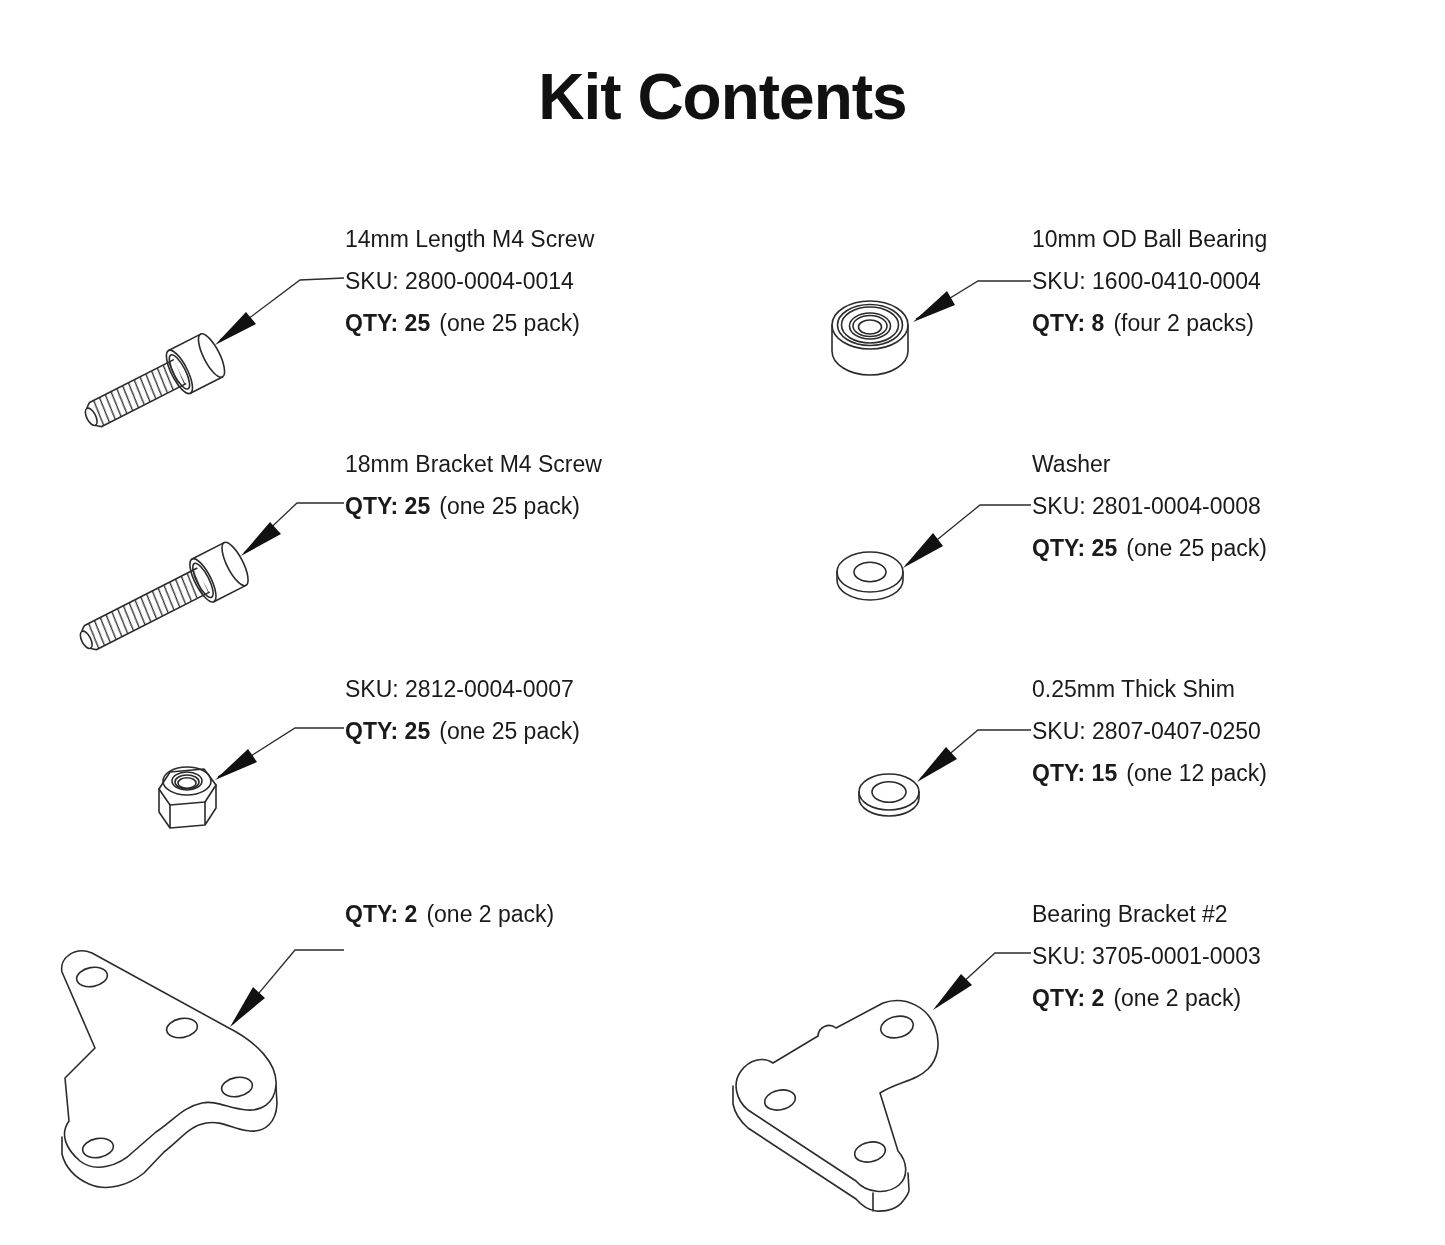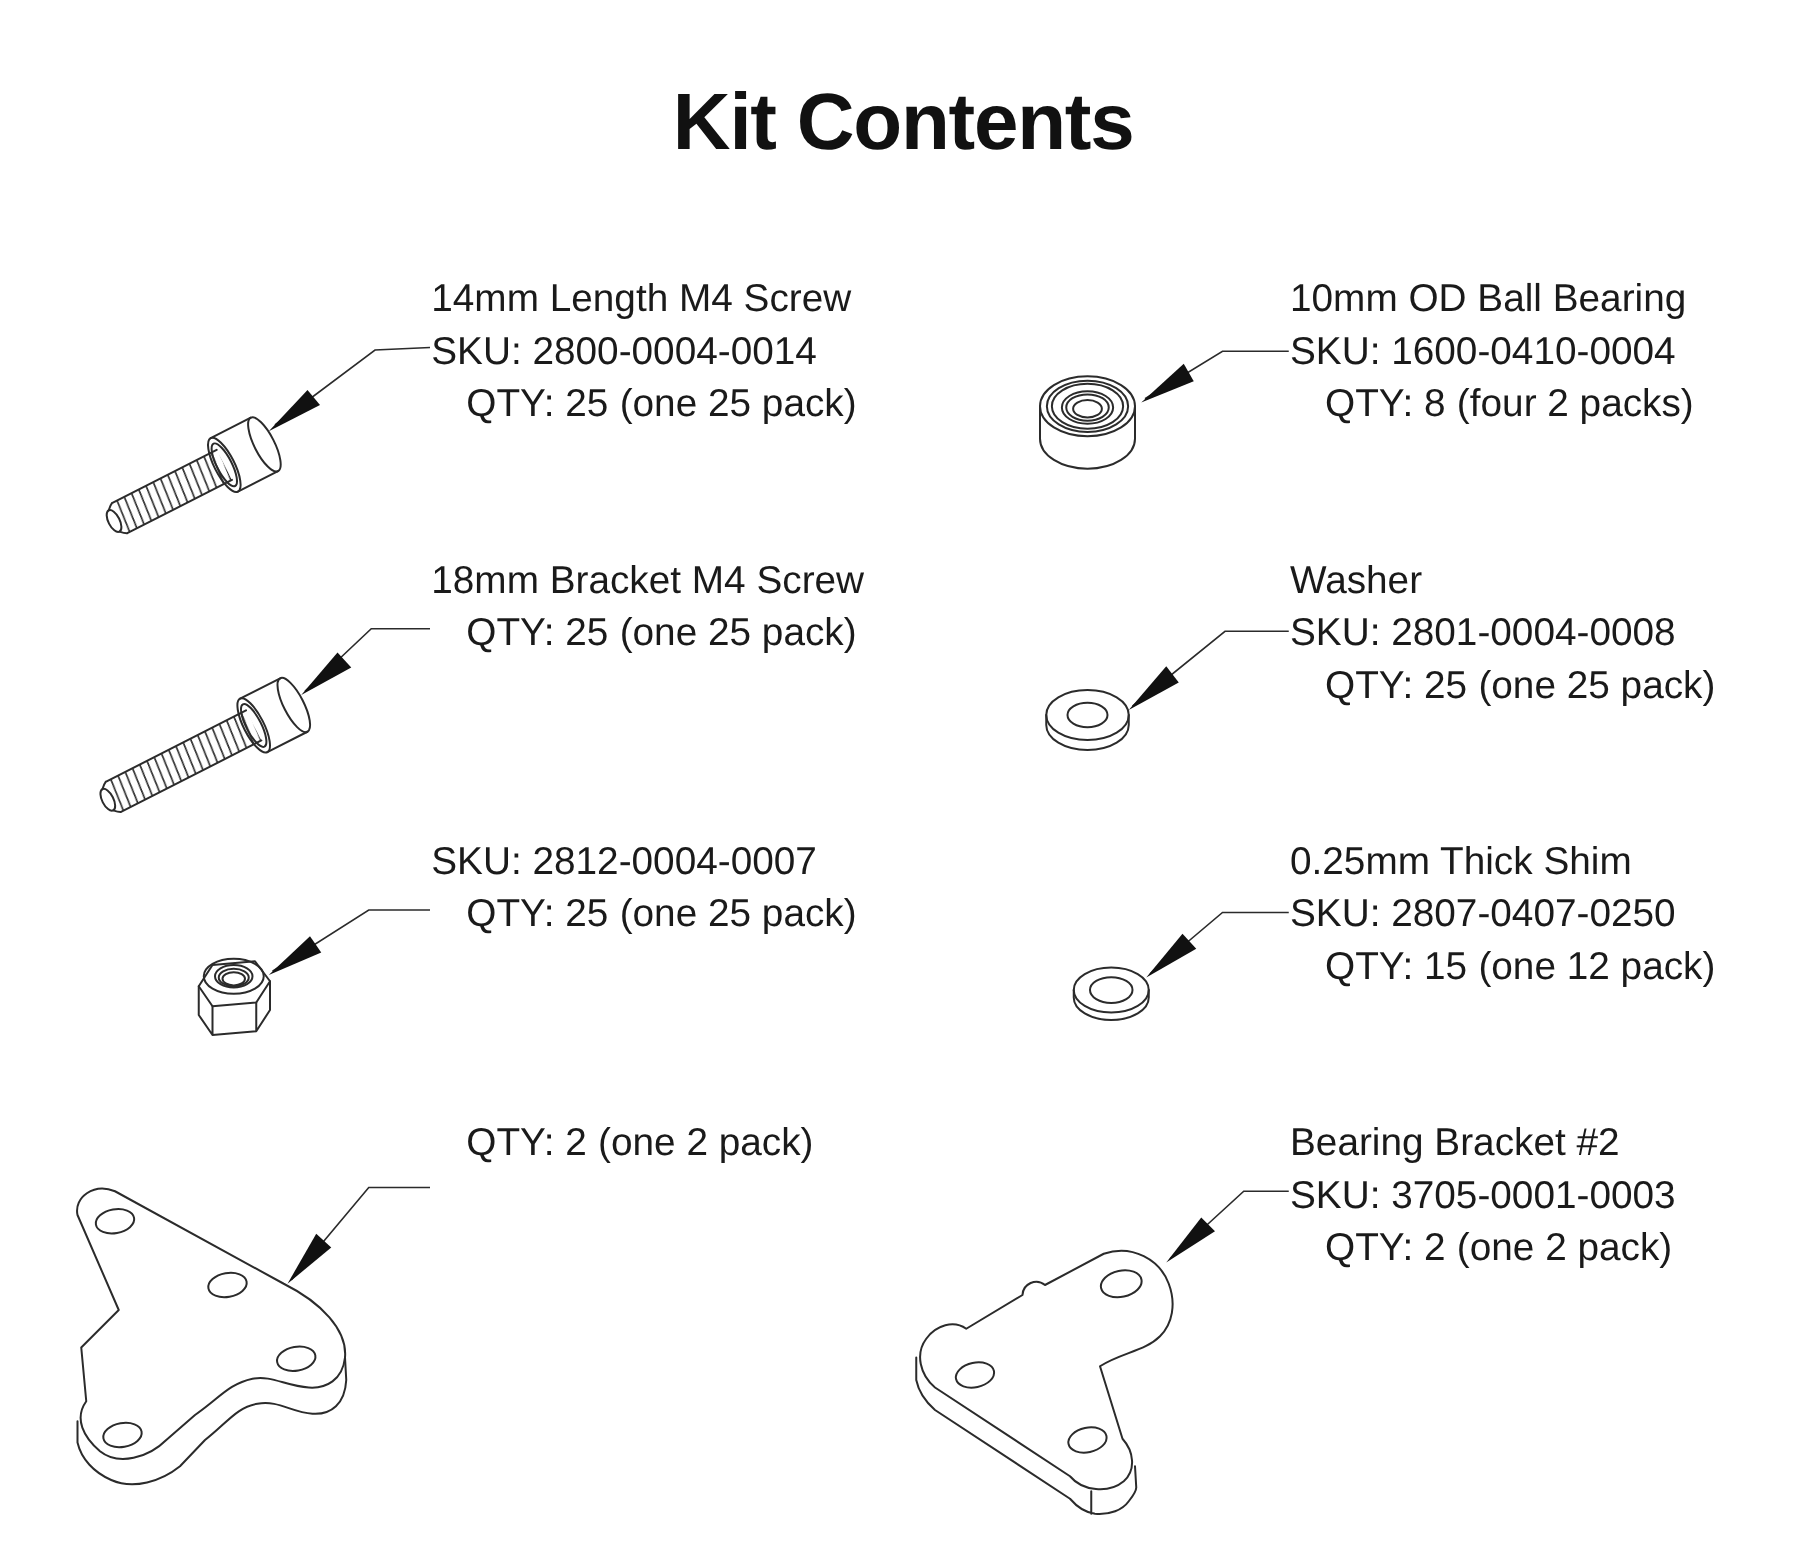--- a/index.html
+++ b/index.html
@@ -1,22 +1,22 @@
 <!DOCTYPE html>
 <html><head>
 <meta charset="utf-8">
 <style>
   html,body{margin:0;padding:0;background:#ffffff;}
   .canvas{position:relative;width:1445px;height:1245px;background:#ffffff;overflow:hidden;
           font-family:"Liberation Sans","DejaVu Sans",sans-serif;color:#1a1a1a;}
   .title{position:absolute;top:60px;left:0;width:100%;text-align:center;
          font-size:64px;font-weight:800;letter-spacing:-1px;color:#111111;}
-  .label{position:absolute;width:420px;font-size:31px;line-height:42px;color:#1a1a1a;}
+  .label{position:absolute;width:420px;font-size:23px;line-height:42px;color:#1a1a1a;}
   .item-name,.item-sku{font-weight:400;}
-  .item-qty .qty-bold{font-weight:400;margin-left:28px;}
+  .item-qty .qty-bold{font-weight:700;}
   .item-qty .qty-note{margin-left:9px;}
   svg.art{position:absolute;overflow:visible;}
   .ln{stroke:#2b2b2b;stroke-width:1.6;fill:none;stroke-linejoin:round;stroke-linecap:round;}
   .leader{stroke:#2b2b2b;stroke-width:1.3;fill:none;}
   .arrow{fill:#111111;stroke:none;}
 </style>
 </head>
 <body>
 
 <div class="canvas">

